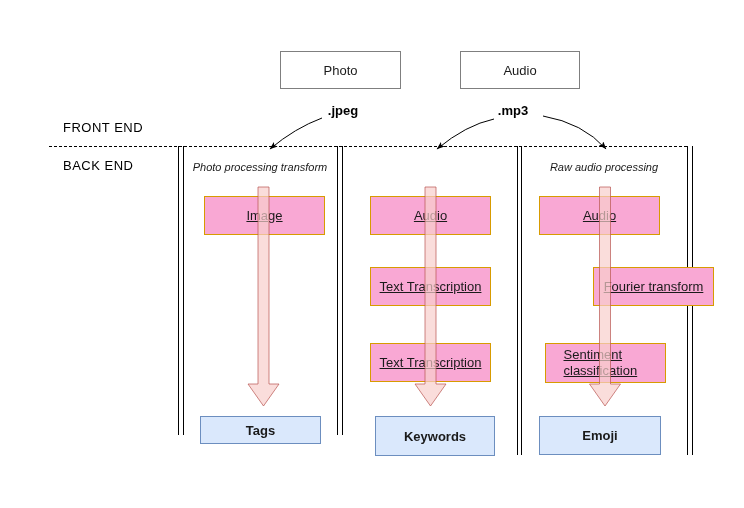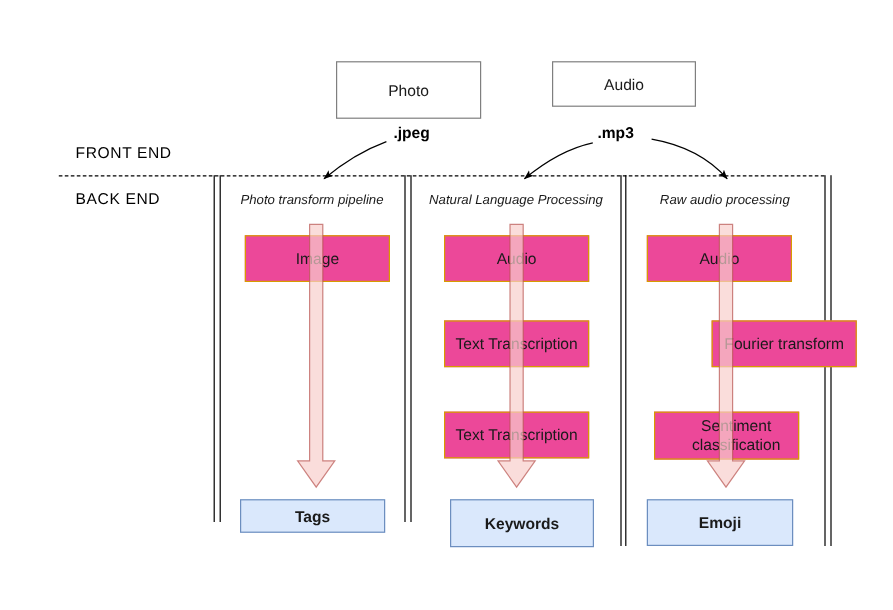--- a/index.html
+++ b/index.html
@@ -11,22 +11,22 @@
   .layer-label{font-size:13px;letter-spacing:.5px;color:#000;}
   .dash{border-top:1px dashed #000;height:0;}
   .vline{width:1px;background:#000;}
   .srcbox{
     background:#ffffff;border:1px solid #7f7f7f;display:flex;align-items:center;justify-content:center;
     font-size:13px;color:#1a1a1a;box-sizing:border-box;
   }
   .fmt{font-size:13px;font-weight:bold;text-align:center;color:#000;}
   .ptitle{font-size:11px;font-style:italic;text-align:center;color:#1a1a1a;}
   .obox{
-    background:#ec4899;border:1px solid #D79B00;display:flex;align-items:center;justify-content:center;
-    font-size:13px;text-align:center;line-height:1.2;box-sizing:border-box;z-index:1;
+    background:#f9a8d4;border:1px solid #D79B00;display:flex;align-items:center;justify-content:center;
+    font-size:13px;text-align:left;line-height:1.2;box-sizing:border-box;z-index:1;text-decoration:underline;
   }
   .obox span,.bluebox span{position:relative;z-index:5;}
   .bluebox{
     background:#DAE8FC;border:1px solid #6C8EBF;display:flex;align-items:center;justify-content:center;
     font-size:13px;font-weight:bold;box-sizing:border-box;z-index:1;
   }
   svg.overlay{position:absolute;left:0;top:0;pointer-events:none;}
   .flow{z-index:4;}
 </style>
 </head>
@@ -41,43 +41,42 @@
 
   <div class="abs vline" style="left:178px;top:146px;height:289px;"></div>
   <div class="abs vline" style="left:183px;top:146px;height:289px;"></div>
   <div class="abs vline" style="left:337px;top:146px;height:289px;"></div>
   <div class="abs vline" style="left:342px;top:146px;height:289px;"></div>
   <div class="abs vline" style="left:517px;top:146px;height:309px;"></div>
   <div class="abs vline" style="left:521px;top:146px;height:309px;"></div>
   <div class="abs vline" style="left:687px;top:146px;height:309px;"></div>
   <div class="abs vline" style="left:692px;top:146px;height:309px;"></div>
 
-  <div class="abs srcbox" style="left:280px;top:51px;width:121px;height:48px;">
+  <div class="abs srcbox" style="left:280px;top:51px;width:121px;height:38px;">
     <span>Photo</span>
   </div>
   <div class="abs srcbox" style="left:460px;top:51px;width:120px;height:38px;">
     <span>Audio</span>
   </div>
 
   <div class="abs fmt" style="left:316px;top:103px;width:54px;">.jpeg</div>
   <div class="abs fmt" style="left:486px;top:103px;width:54px;">.mp3</div>
 
   <svg class="overlay" width="744" height="508">
     <defs>
       <marker id="arrw" markerWidth="10" markerHeight="8" refX="7.5" refY="3" orient="auto">
         <path d="M0,0 L8,3 L0,6 L1.8,3 Z" fill="#000"></path>
       </marker>
     </defs>
     <path d="M322,118 Q295,128 270,149" fill="none" stroke="#000" stroke-width="1" marker-end="url(#arrw)"></path>
     <path d="M494,119 Q466,125 437,149" fill="none" stroke="#000" stroke-width="1" marker-end="url(#arrw)"></path>
     <path d="M543,116 Q583,123 606,149" fill="none" stroke="#000" stroke-width="1" marker-end="url(#arrw)"></path>
   </svg>
 
-  <div class="abs ptitle" style="left:183px;top:161px;width:154px;">Photo transform pipeline</div>
-  <div class="abs ptitle" style="left:342px;top:161px;width:176px;">Natural Language Processing</div>
+  <div class="abs ptitle" style="left:183px;top:161px;width:154px;">Photo processing transform</div>
   <div class="abs ptitle" style="left:521px;top:161px;width:166px;">Raw audio processing</div>
 
   <div class="abs obox" style="left:204px;top:196px;width:121px;height:39px;">
     <span>Image</span>
   </div>
   <div class="abs bluebox" style="left:200px;top:416px;width:121px;height:28px;">
     <span>Tags</span>
   </div>
 
   <div class="abs obox" style="left:370px;top:196px;width:121px;height:39px;">

